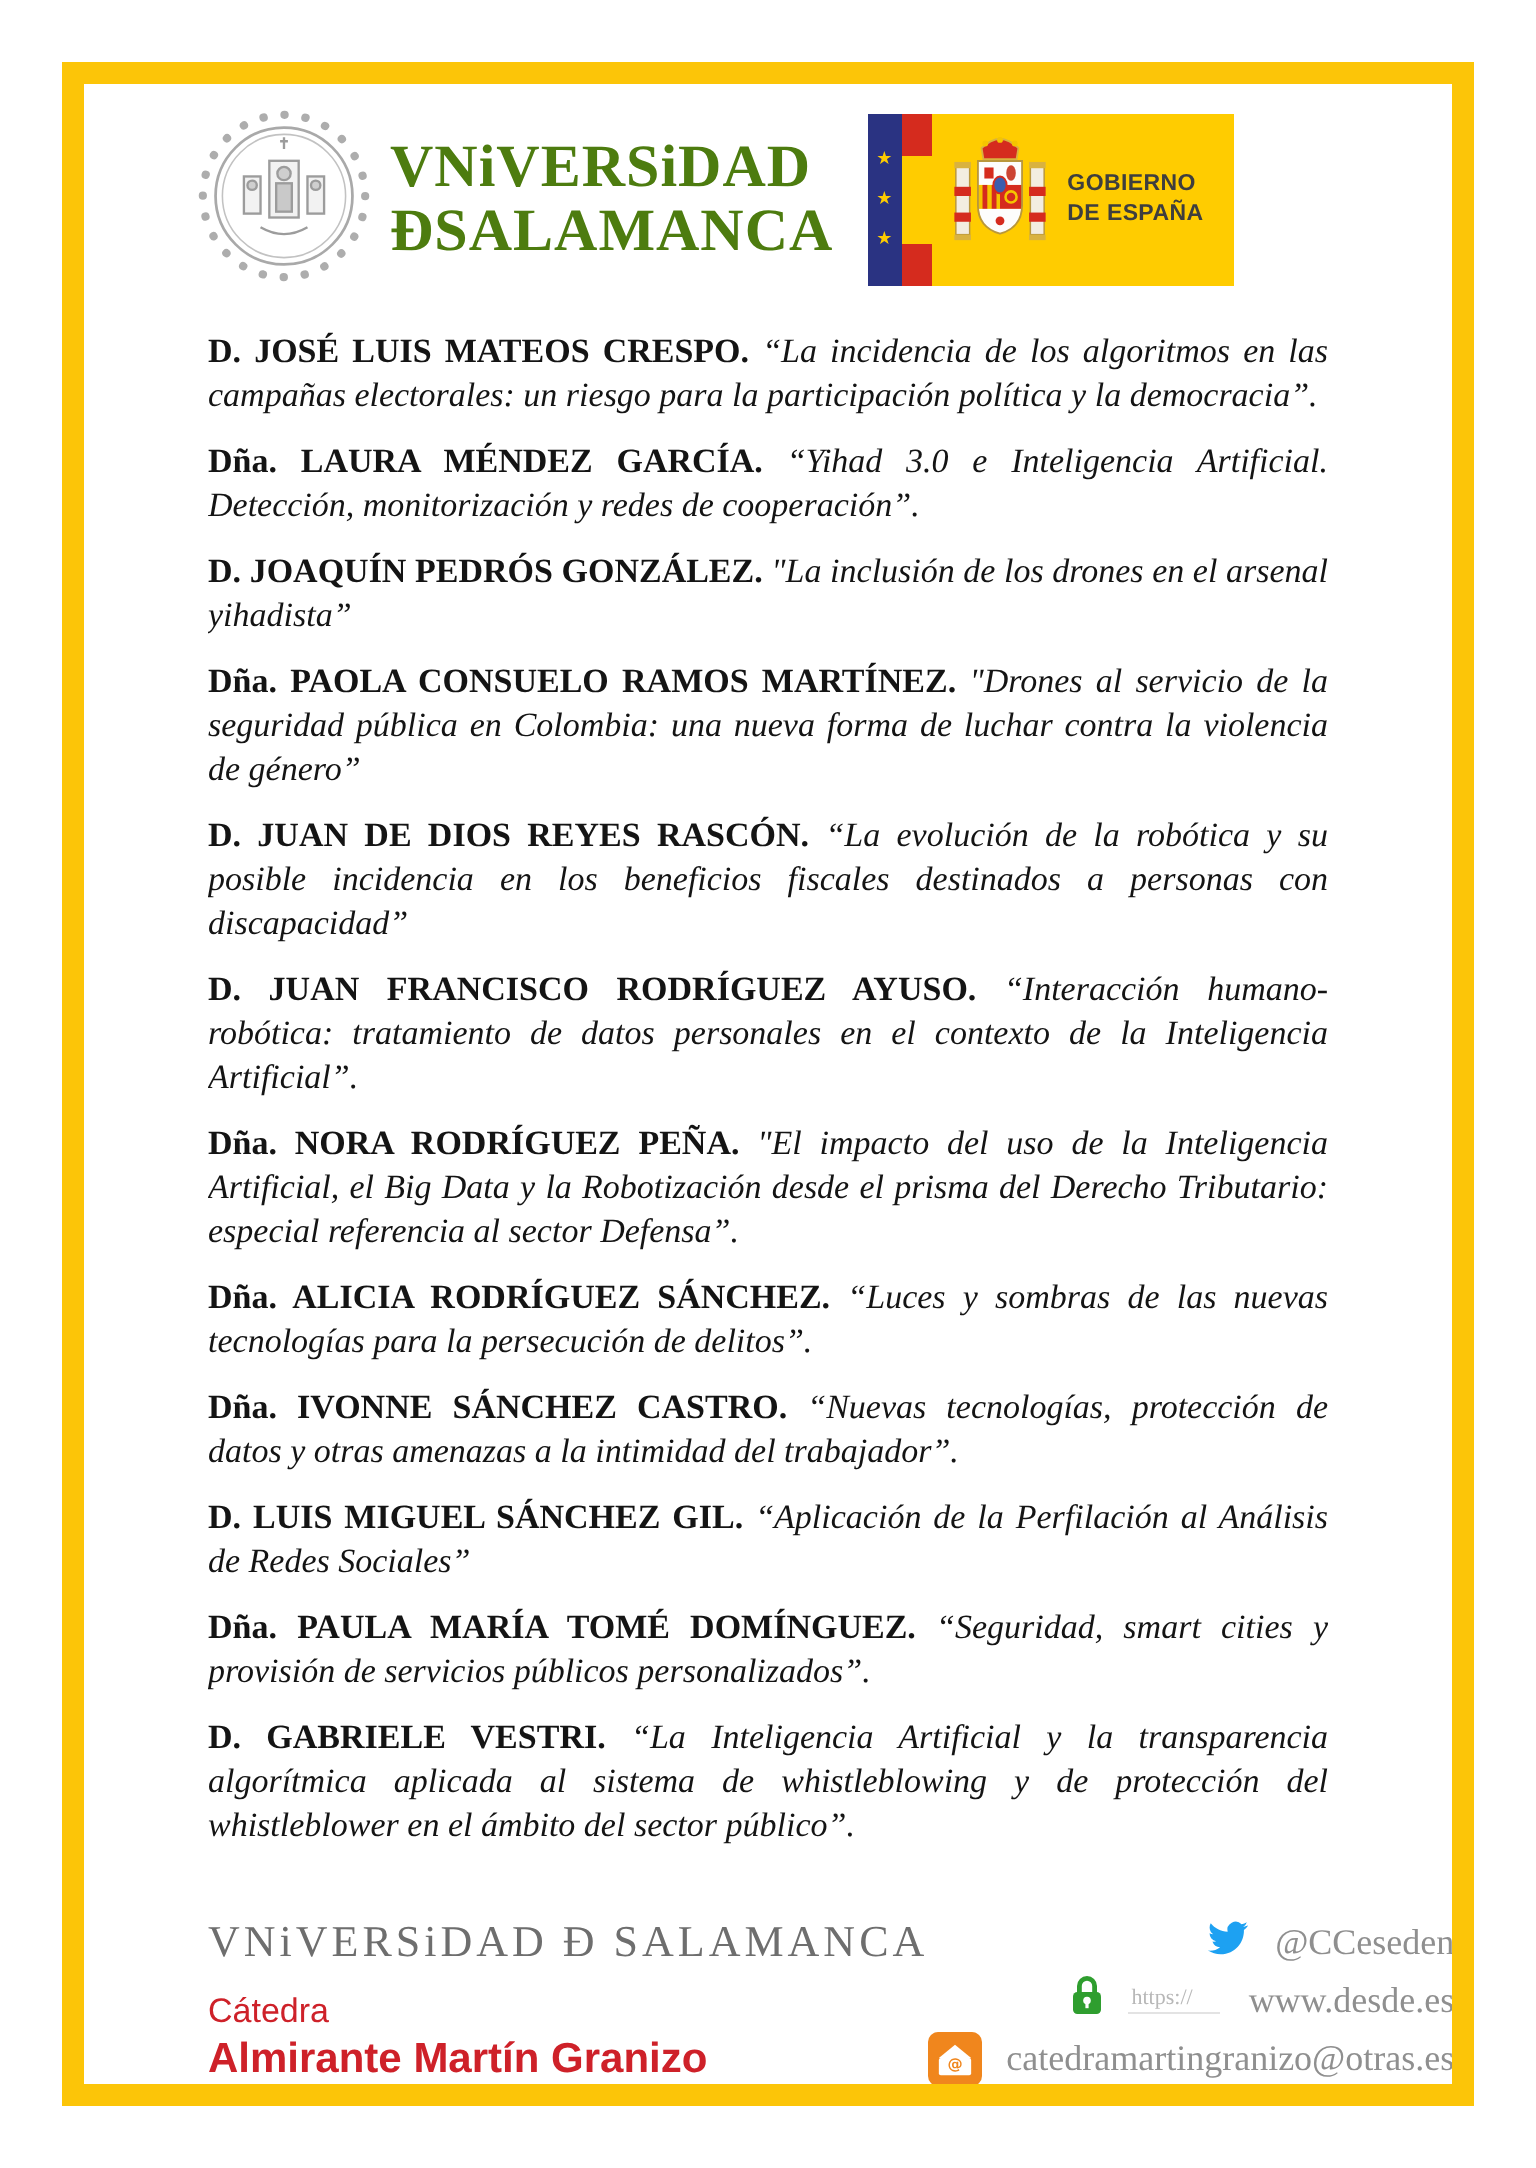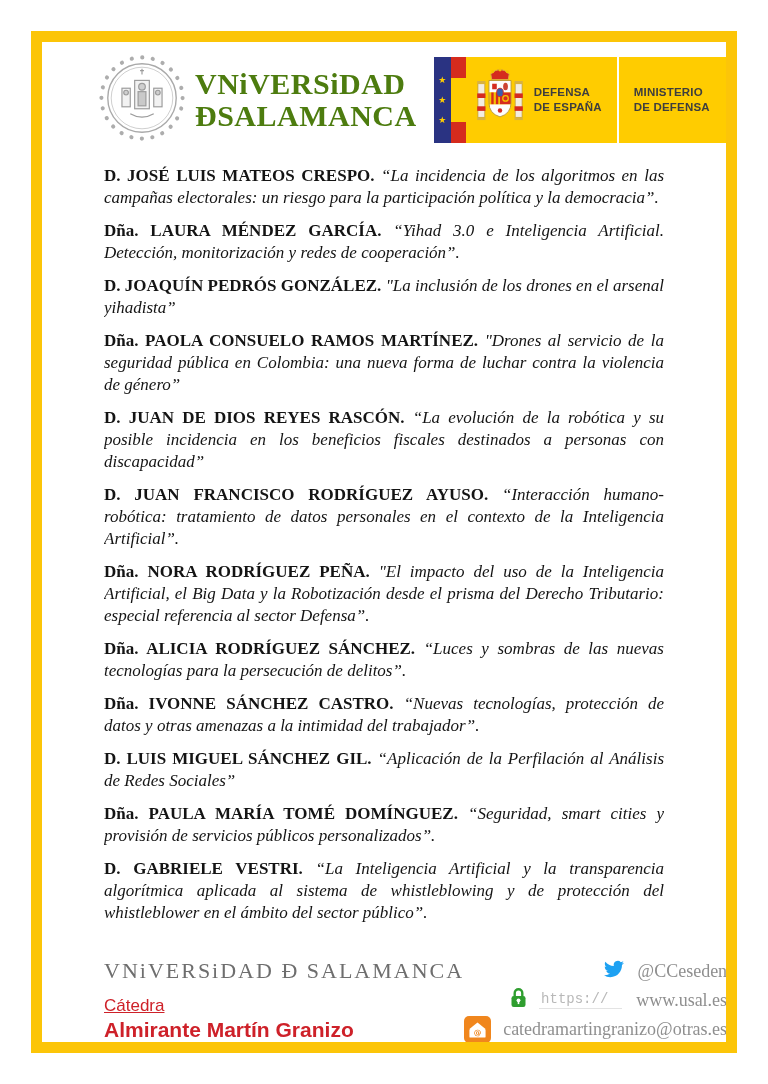--- a/index.html
+++ b/index.html
@@ -42,27 +42,27 @@
   p.entry{margin:0 0 11px 0;}
   .entry-name{font-weight:bold;}
   .entry-title{font-style:italic;}
 
   
   footer{margin:10px 12px 0 62px; display:flex; justify-content:space-between; align-items:flex-start;}
   .footer-wordmark{
     font-family:"Liberation Serif", serif; font-size:22px; color:#6e6e6e;
     letter-spacing:2px; margin-bottom:11px; white-space:nowrap;
   }
-  .catedra-line1{font-family:"Liberation Sans", sans-serif; color:#ce2129; font-size:17px; line-height:1.25;text-decoration:underline;}
+  .catedra-line1{font-family:"Liberation Sans", sans-serif; color:#ce2129; font-size:17px; line-height:1.25;}
   .catedra-line2{font-family:"Liberation Sans", sans-serif; color:#ce2129; font-size:21px; font-weight:bold; line-height:1.3;}
   .footer-right{display:flex; flex-direction:column; gap:3px; align-items:flex-end;
     font-family:"Liberation Serif", serif; font-size:18px; color:#8f8f8f;}
   .c-row{display:flex; align-items:center; gap:12px; height:26px;}
   .https-prefix{
-    font-family:Liberation Mono, monospace; font-size:14px; color:#b8b8b8;
+    font-family:Liberation Serif, serif; font-size:11px; color:#b8b8b8;
     border-bottom:1px solid #e3e3e3; padding:0 14px 1px 2px; margin-right:2px;
   }
   .env-badge{width:27px; height:27px; background:#f0861d; border-radius:5px;
     display:inline-flex; align-items:center; justify-content:center;}
 </style>
 </head>
 <body>
 
 <div class="frame">
 
@@ -136,30 +136,24 @@
               <rect x="25" y="29" width="12" height="13" fill="#d52b1e"></rect>
               <circle cx="31" cy="35.5" r="3" fill="none" stroke="#f5c400" stroke-width="1.4"></circle>
               <rect x="13" y="42" width="24" height="14" fill="#fdfdfd"></rect>
               <circle cx="25" cy="48.5" r="2.4" fill="#d52b1e"></circle>
             </g>
             <path d="M13 16 H37 V40 Q37 52 25 55.5 Q13 52 13 40 Z" fill="none" stroke="#b9973c" stroke-width="1"></path>
             <ellipse cx="25" cy="29" rx="3.6" ry="4.6" fill="#3a5dae" stroke="#d52b1e" stroke-width="1"></ellipse>
           </svg>
         </span>
         <div class="gov-text">
-          <div>DEFENSA</div>
+          <div>GOBIERNO</div>
           <div>DE ESPAÑA</div>
         </div>
         <div class="gov-divider"></div>
-      </div>
-      <div class="ministry-area">
-        <div class="gov-text" style="margin-left:0;">
-          <div>MINISTERIO</div>
-          <div>DE DEFENSA</div>
-        </div>
       </div>
     </div>
   </header>
 
   <main class="entries" id="entries">
 
       <p class="entry"><span class="entry-name">D. JOSÉ LUIS MATEOS CRESPO.</span> <span class="entry-title">“La incidencia de los algoritmos en las campañas electorales: un riesgo para la participación política y la democracia”.</span></p>
 
       <p class="entry"><span class="entry-name">Dña. LAURA MÉNDEZ GARCÍA.</span> <span class="entry-title">“Yihad 3.0 e Inteligencia Artificial. Detección, monitorización y redes de cooperación”.</span></p>
 
@@ -202,21 +196,21 @@
       <div class="c-row">
         <span>
           <svg width="17" height="21" viewBox="0 0 17 21">
             <path d="M4.7 9.5 V6 a3.8 3.8 0 0 1 7.6 0 V9.5" fill="none" stroke="#2f9e2f" stroke-width="2.4"></path>
             <rect x="1.5" y="9" width="14" height="11" rx="2.2" fill="#2f9e2f"></rect>
             <circle cx="8.5" cy="13.3" r="1.9" fill="#fff"></circle>
             <rect x="7.7" y="13.5" width="1.6" height="3.6" fill="#fff"></rect>
           </svg>
         </span>
         <span class="https-prefix">https://</span>
-        <span>www.usal.es</span>
+        <span>www.desde.es</span>
       </div>
       <div class="c-row">
         <span class="env-badge">
           <svg width="21" height="19" viewBox="0 0 22 20">
             <polygon points="2.5,9.5 11,2.5 19.5,9.5" fill="#fff"></polygon>
             <rect x="2.5" y="9.5" width="17" height="9" rx="1" fill="#fff"></rect>
             <text x="11" y="15.5" text-anchor="middle" font-family="DejaVu Sans, sans-serif" font-size="8" font-weight="bold" fill="#f0861d">@</text>
           </svg>
         </span>
         <span>catedramartingranizo@otras.es</span>

